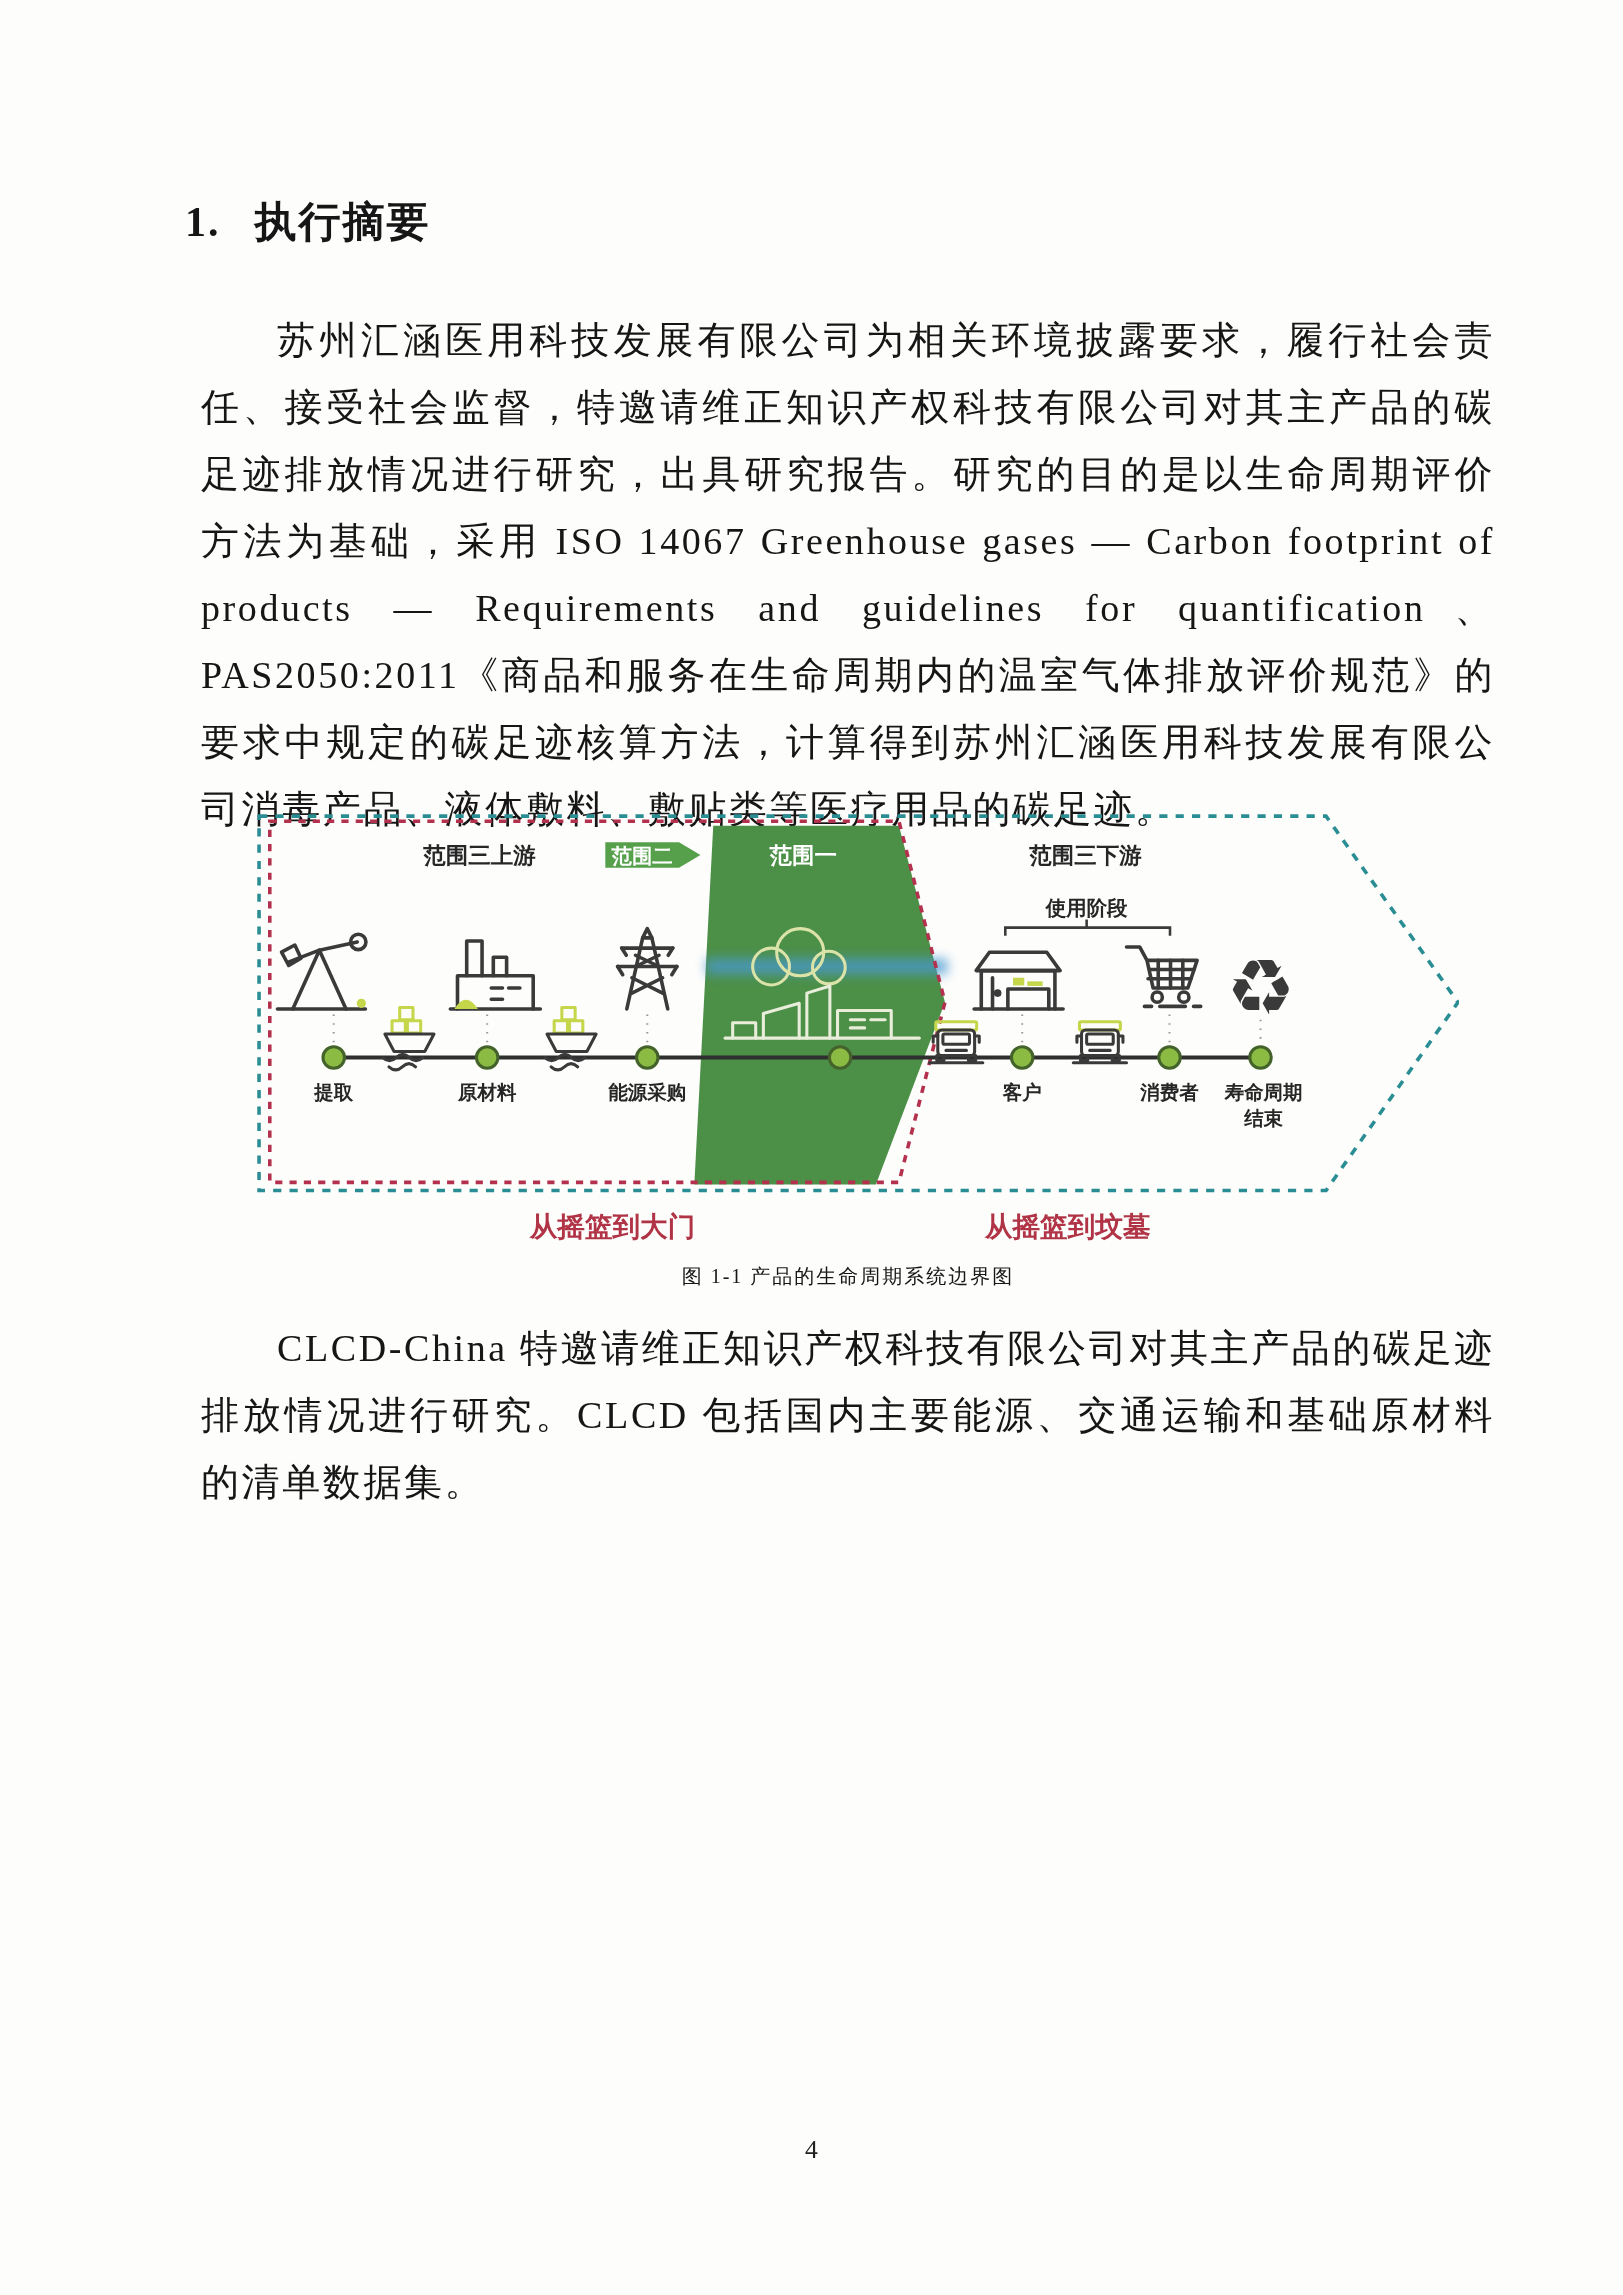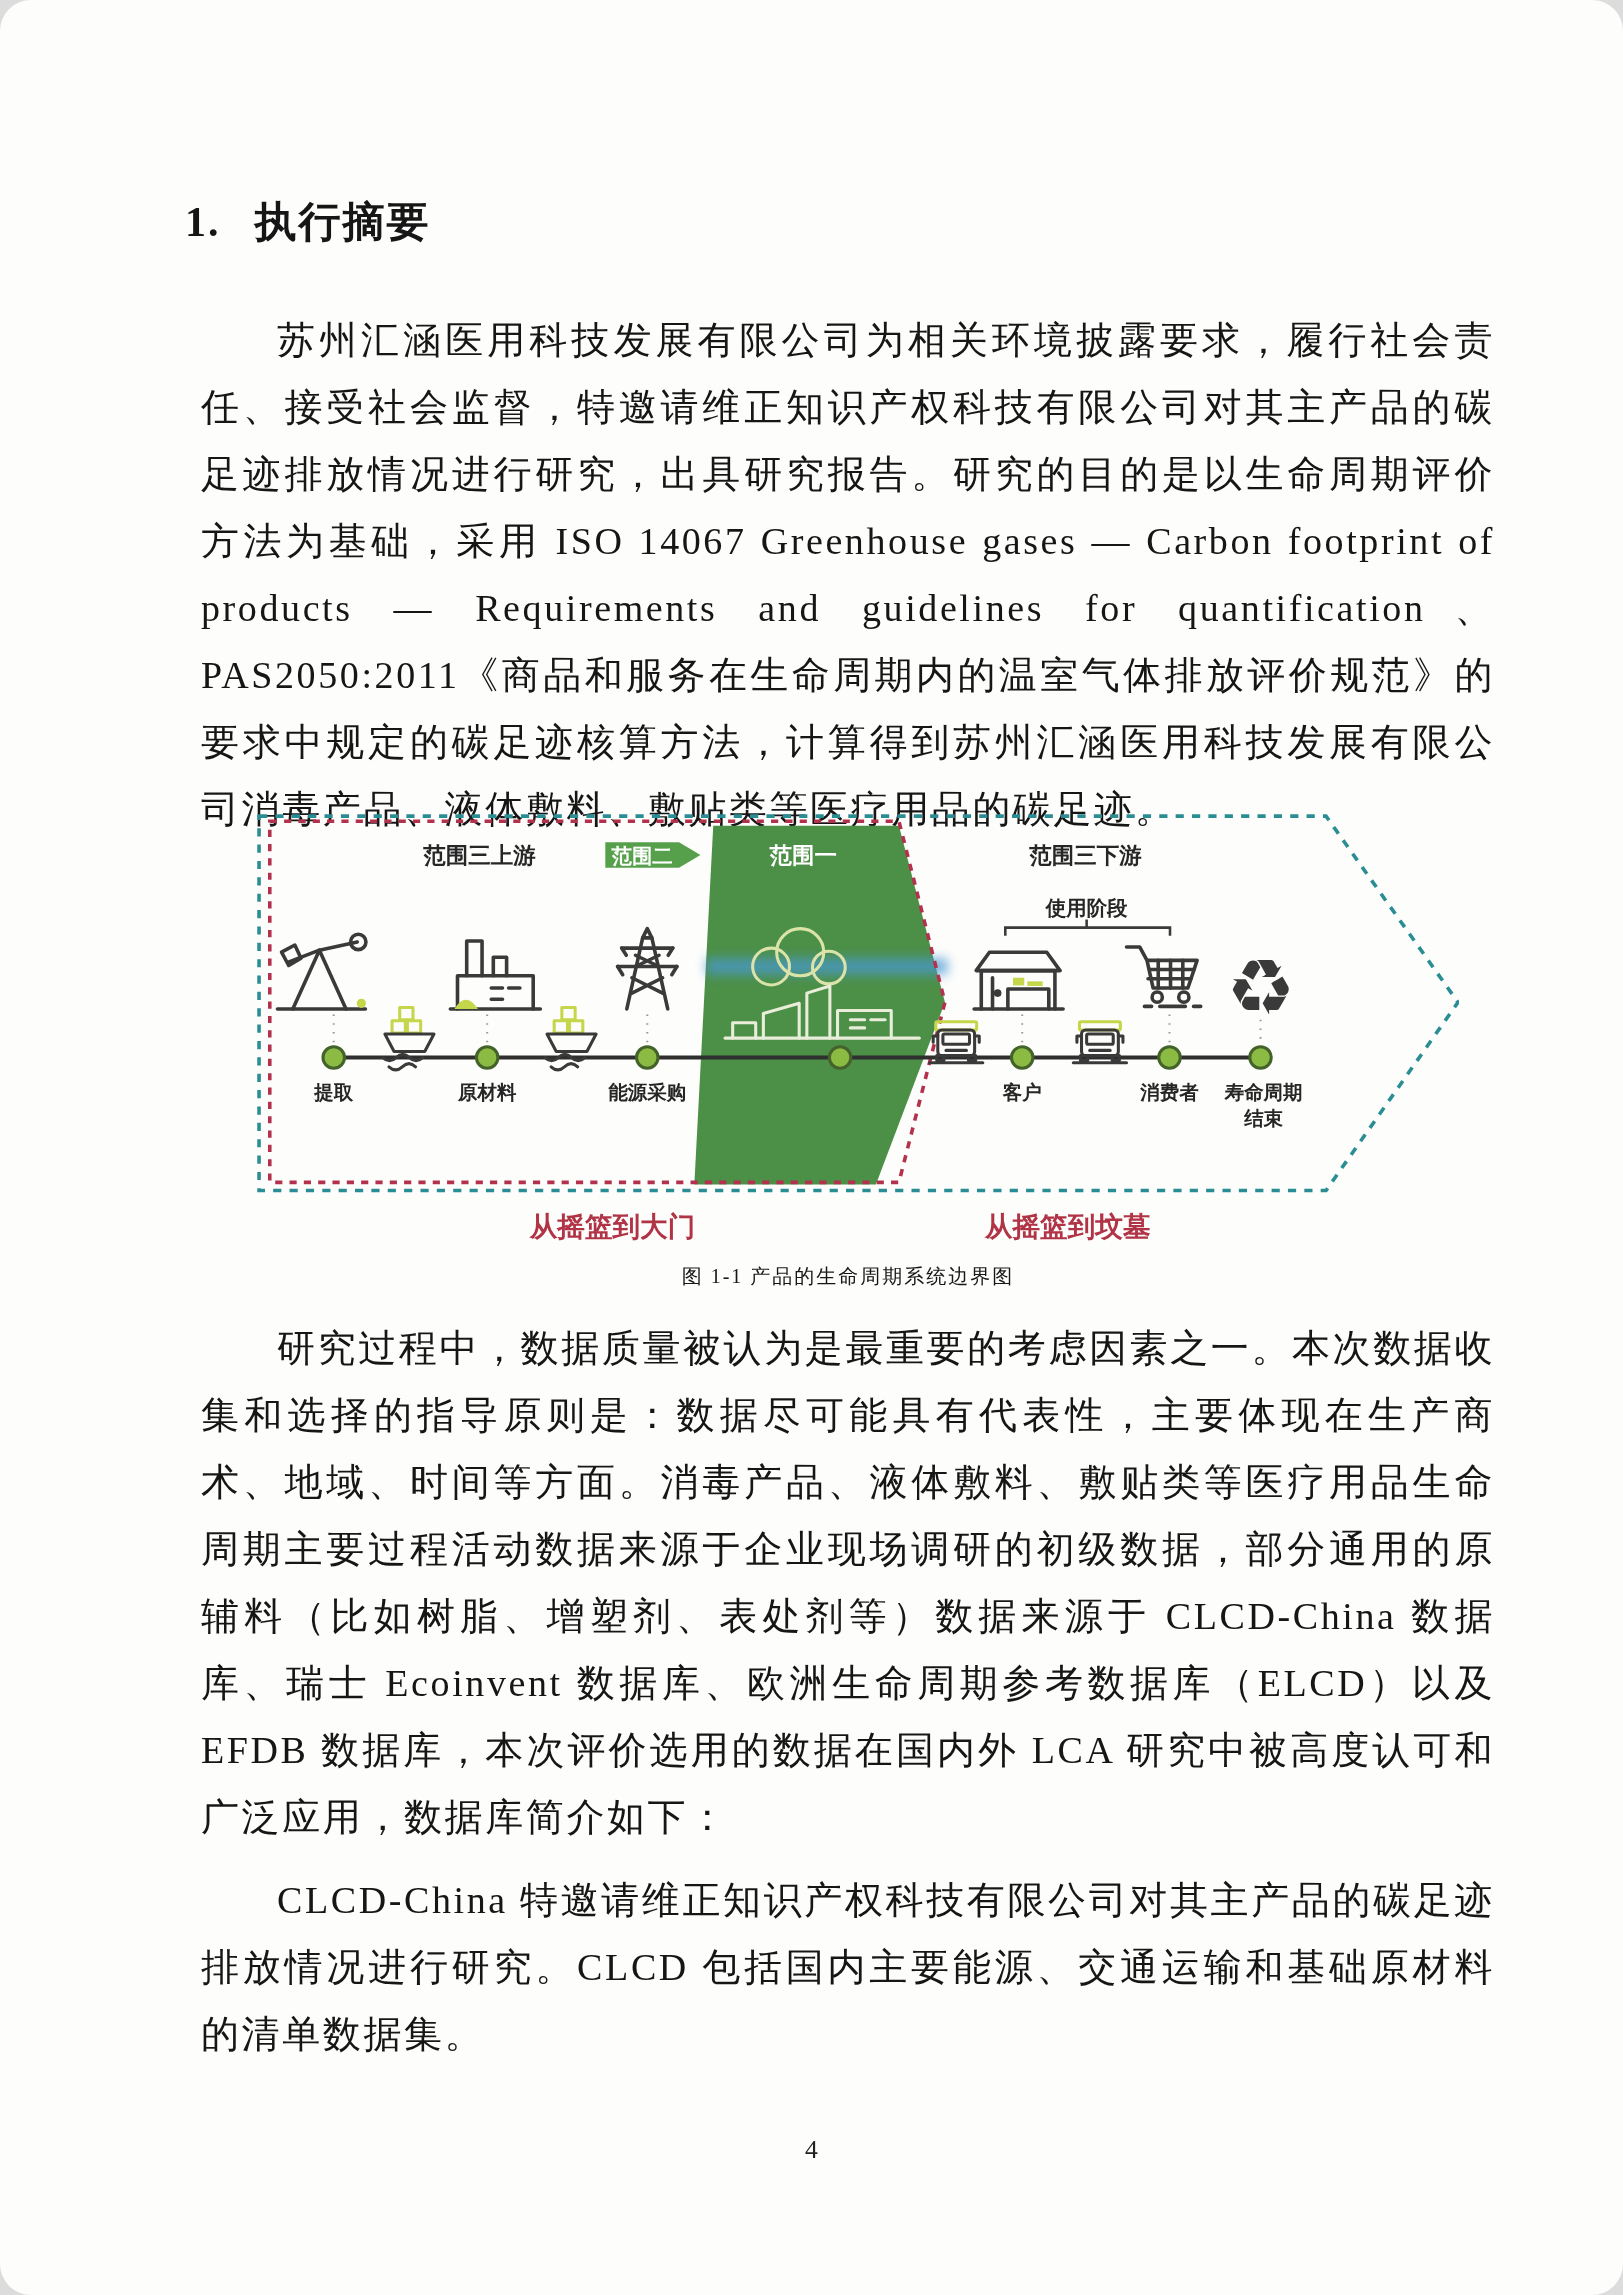--- a/index.html
+++ b/index.html
@@ -5,21 +5,20 @@
   html,body{margin:0;padding:0;background:#dcdcdc;}
   .page{
     width:1623px;height:2295px;
     background:#fdfdfb;
     position:relative;
     box-sizing:border-box;
     padding:194px 112px 0 185px;
     font-family:"Liberation Serif","DejaVu Serif",serif;
     color:#161616;
     overflow:hidden;
-    border-radius:31px;
   }
   h1.sec-title{
     font-size:42px;line-height:56px;margin:0 0 57px 0;
     font-weight:600;letter-spacing:2px;
   }
   h1.sec-title .num{margin-right:34px;}
   p.body{
     font-size:38px;line-height:67px;letter-spacing:2.6px;
     text-align:justify;text-indent:2em;margin:16px;
   }
@@ -227,18 +226,17 @@
 
       <g class="figlabel" font-size="54" text-anchor="middle" fill="#b03346">
         <text x="695" y="826">从摇篮到大门</text>
         <text x="1585" y="826">从摇篮到坟墓</text>
       </g>
     </svg>
   </div>
 
   <div class="caption">图 1-1 产品的生命周期系统边界图</div>
 
-  <p class="body">研究过程中，数据质量被认为是最重要的考虑因素之一。本次数据收集和选择的指导原则是：数据尽可能具有代表性，主要体现在生产商术、地域、时间等方面。消毒产品、液体敷料、敷贴类等医疗用品生命周期主要过程活动数据来源于企业现场调研的初级数据，部分通用的原辅料（比如树脂、增塑剂、表处剂等）数据来源于 CLCD-China 数据库、瑞士 Ecoinvent 数据库、欧洲生命周期参考数据库（ELCD）以及 EFDB 数据库，本次评价选用的数据在国内外 LCA 研究中被高度认可和广泛应用，数据库简介如下：</p>
   <p class="body">CLCD-China 特邀请维正知识产权科技有限公司对其主产品的碳足迹排放情况进行研究。CLCD 包括国内主要能源、交通运输和基础原材料的清单数据集。</p>
 
   <div class="pagenum">4</div>
 </div>
 
 
 </body></html>

